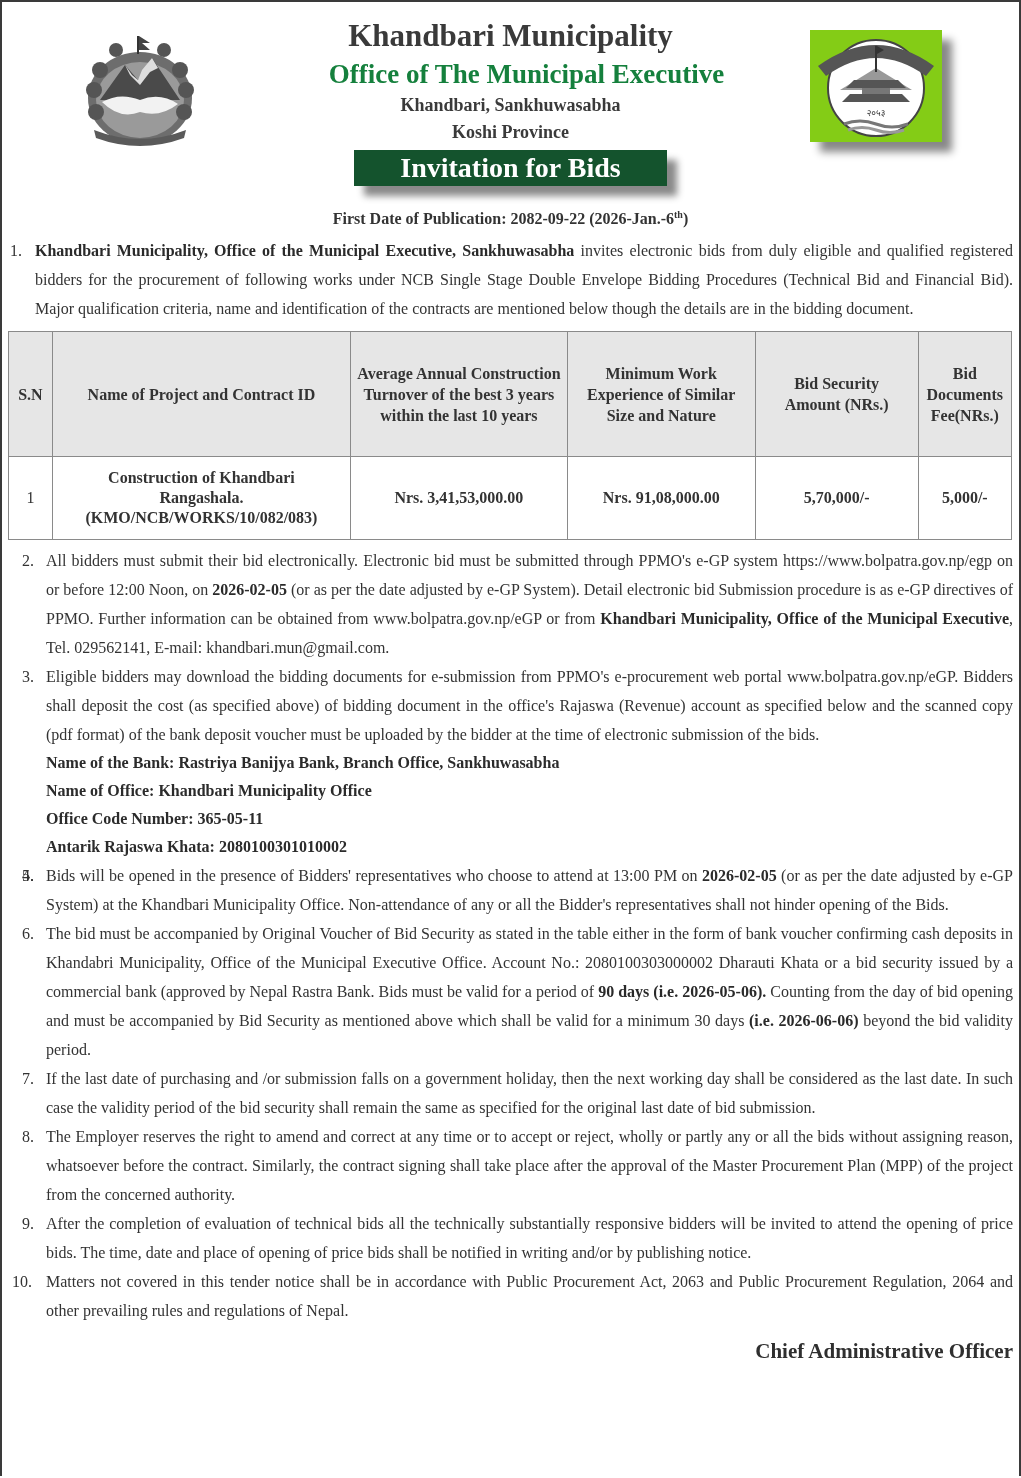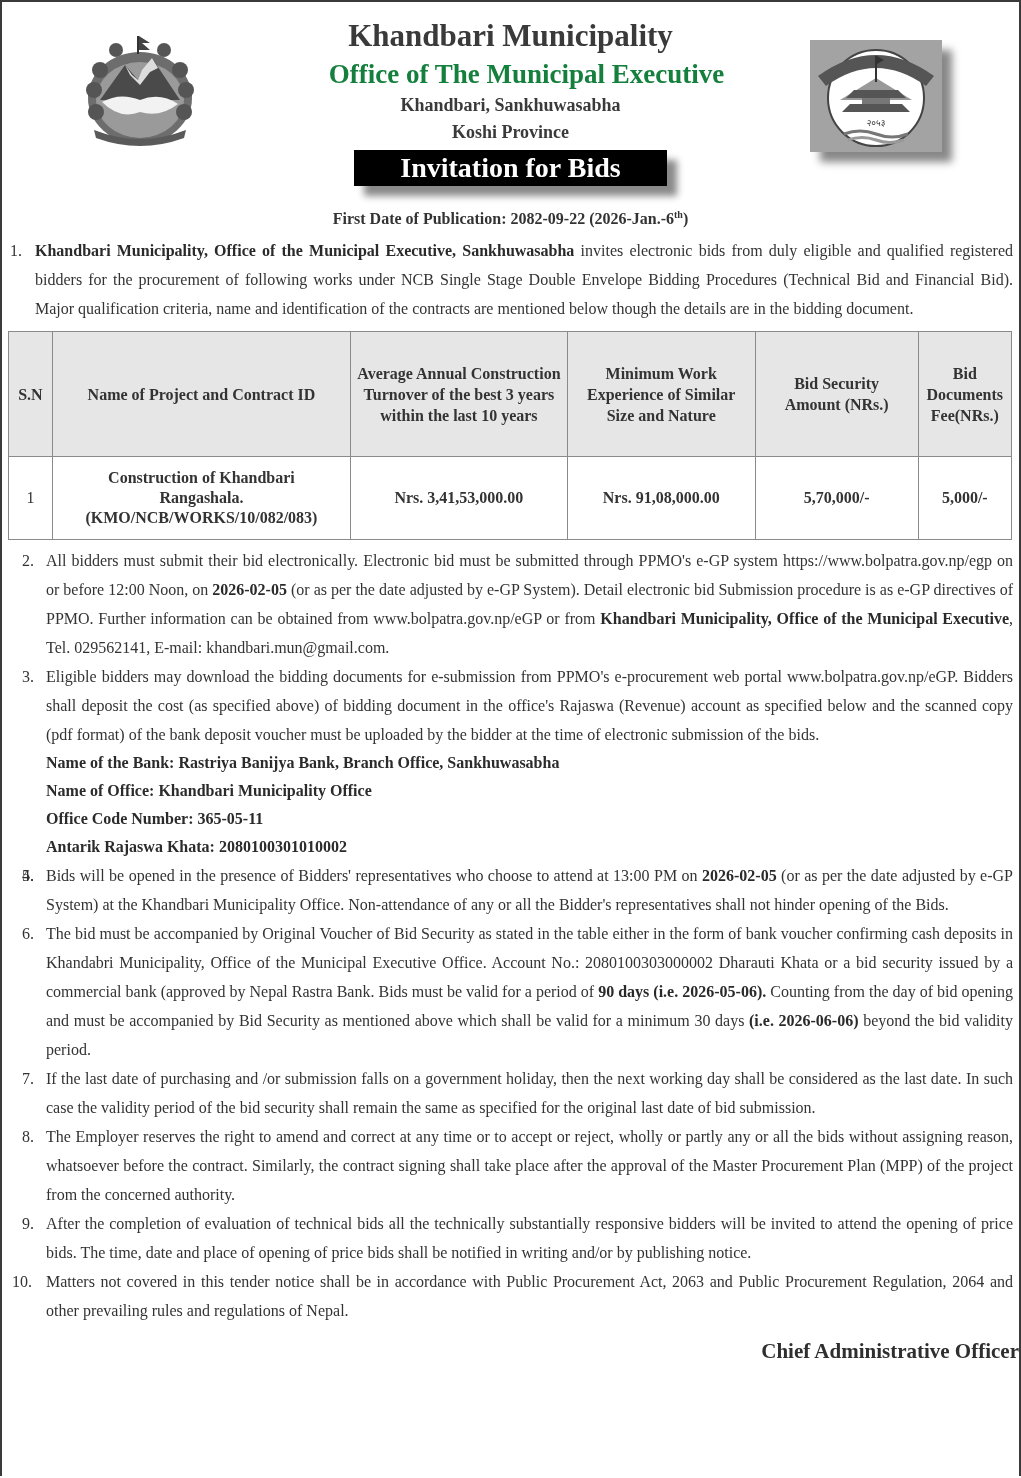--- a/index.html
+++ b/index.html
@@ -1,40 +1,40 @@
 <!DOCTYPE html>
 <html><head>
 <meta charset="utf-8">
 <style>
   html, body { margin:0; padding:0; background:#ffffff; }
   body { width:1021px; height:1478px; overflow:hidden; font-family:"Liberation Serif","DejaVu Serif",serif; color:#2b2b2b; }
   .page { position:relative; width:1017px; height:1474px; border:2px solid #3a3a3a; border-bottom:none; background:#fff; }
   .header { position:relative; height:196px; }
   .emblem-left { position:absolute; left:78px; top:28px; width:120px; height:120px; }
-  .emblem-right { position:absolute; left:808px; top:38px; width:132px; height:112px; background:#a3a3a3; box-shadow:10px 10px 8px #888; }
+  .emblem-right { position:absolute; left:808px; top:28px; width:132px; height:112px; background:#84cc16; box-shadow:10px 10px 8px #888; }
   .title-block { position:absolute; left:0; right:0; top:14px; text-align:center; }
   .t1 { font-size:31px; font-weight:bold; color:#3a3a3a; line-height:40px; }
   .t2 { font-size:27px; font-weight:bold; color:#15803d; line-height:36px;margin-left:32px; }
   .t3 { font-size:18px; font-weight:bold; color:#3a3a3a; line-height:27px; }
-  .ifb { display:inline-block; margin-top:4px; background:#000000; color:#fff; font-size:28px; font-weight:bold; padding:0 46px; line-height:36px; box-shadow:10px 10px 7px #8a8a8a; }
+  .ifb { display:inline-block; margin-top:4px; background:#14532d; color:#fff; font-size:28px; font-weight:bold; padding:0 46px; line-height:36px; box-shadow:10px 10px 7px #8a8a8a; }
   .pubdate { text-align:center; font-size:16px; font-weight:bold; color:#333; margin-top:6px; line-height:22px; }
   .pubdate sup { font-size:10px; }
   .para { font-size:16px; line-height:29px; text-align:justify; color:#333; position:relative; }
   .item { position:relative; padding-left:44px; padding-right:6px; }
   .item .num { position:absolute; left:20px; top:0; }
   .item.first { padding-left:33px; }
   .item.first .num { left:8px; }
   .item.ten .num { left:10px; }
   b { color:#2a2a2a; }
   table { border-collapse:collapse; margin:8px 6px 6px 6px; width:1004px; font-size:16px; }
   th, td { border:1px solid #8a8a8a; text-align:center; vertical-align:middle; color:#333; }
   th { background:#e6e6e6; font-weight:bold; line-height:21px; height:100px; }
   td { font-weight:bold; line-height:20px; height:80px; }
   .bankline { font-weight:bold; padding-left:44px; line-height:28px; font-size:16px; }
-  .signature { text-align:right; font-size:21px; font-weight:bold; padding-right:0; margin-top:14px; color:#2f2f2f; }
+  .signature { text-align:right; font-size:21px; font-weight:bold; padding-right:6px; margin-top:14px; color:#2f2f2f; }
 </style>
 </head>
 <body>
 
 <div class="page">
 
   <div class="header">
     <svg class="emblem-left" viewBox="0 0 120 120">
       <ellipse cx="60" cy="68" rx="52" ry="46" fill="#6d6d6d"></ellipse>
       <ellipse cx="60" cy="70" rx="44" ry="38" fill="#9a9a9a"></ellipse>

